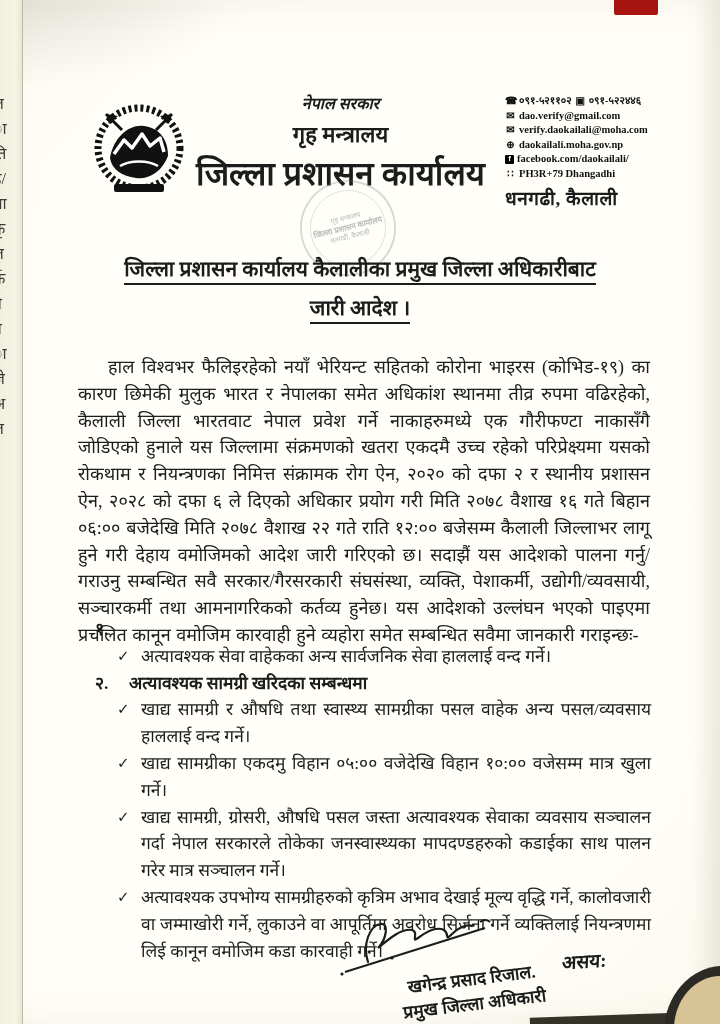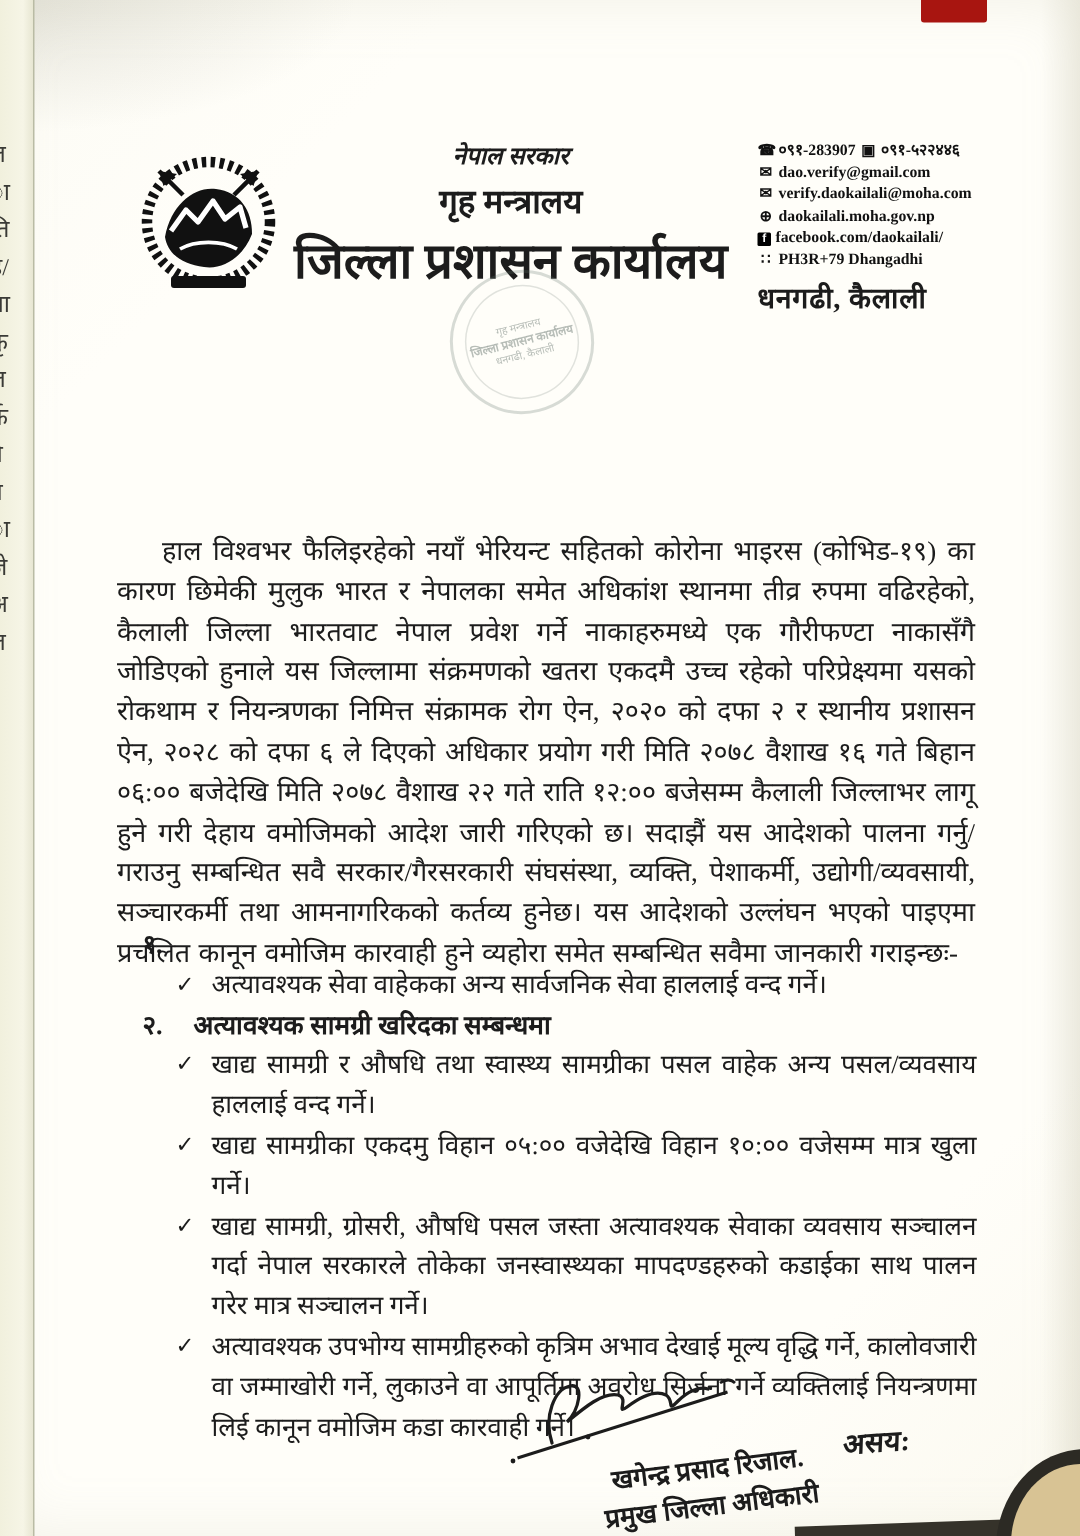--- a/index.html
+++ b/index.html
@@ -137,21 +137,21 @@
 
   <div class="hdr-center">
     <div class="hdr-gov">नेपाल सरकार</div>
     <div class="hdr-ministry">गृह मन्त्रालय</div>
     <div class="hdr-office">जिल्ला प्रशासन कार्यालय</div>
   </div>
 
   <div class="contact">
     <div class="c-line">
       <span class="c-ico">☎</span>
-      <span>०९१-283907</span>
+      <span>०९१-५२११०२</span>
       <span class="c-ico">▣</span>
       <span>०९१-५२२४४६</span>
     </div>
     <div class="c-line">
       <span class="c-ico">✉</span>
       <span>dao.verify@gmail.com</span>
     </div>
     <div class="c-line">
       <span class="c-ico">✉</span>
       <span>verify.daokailali@moha.com</span>
@@ -171,20 +171,24 @@
     <div class="place">धनगढी, कैलाली</div>
   </div>
 
   <div class="stamp">
     <div class="s-ring"></div>
     <div class="s1">गृह मन्त्रालय</div>
     <div class="s2">जिल्ला प्रशासन कार्यालय</div>
     <div class="s1">धनगढी, कैलाली</div>
   </div>
 
+  <div class="title-wrap">
+    <div><span class="title-line">जिल्ला प्रशासन कार्यालय कैलालीका प्रमुख जिल्ला अधिकारीबाट</span></div>
+    <div class="title-line2"><span class="title-line">जारी आदेश ।</span></div>
+  </div>
 
   <p class="body-par">हाल विश्वभर फैलिइरहेको नयाँ भेरियन्ट सहितको कोरोना भाइरस (कोभिड-१९) का कारण छिमेकी मुलुक भारत र नेपालका समेत अधिकांश स्थानमा तीव्र रुपमा वढिरहेको, कैलाली जिल्ला भारतवाट नेपाल प्रवेश गर्ने नाकाहरुमध्ये एक गौरीफण्टा नाकासँगै जोडिएको हुनाले यस जिल्लामा संक्रमणको खतरा एकदमै उच्च रहेको परिप्रेक्ष्यमा यसको रोकथाम र नियन्त्रणका निमित्त संक्रामक रोग ऐन, २०२० को दफा २ र स्थानीय प्रशासन ऐन, २०२८ को दफा ६ ले दिएको अधिकार प्रयोग गरी मिति २०७८ वैशाख १६ गते बिहान ०६:०० बजेदेखि मिति २०७८ वैशाख २२ गते राति १२:०० बजेसम्म कैलाली जिल्लाभर लागू हुने गरी देहाय वमोजिमको आदेश जारी गरिएको छ।  सदाझैं यस आदेशको पालना गर्नु/गराउनु सम्बन्धित सवै सरकार/गैरसरकारी संघसंस्था, व्यक्ति, पेशाकर्मी, उद्योगी/व्यवसायी, सञ्चारकर्मी तथा आमनागरिकको कर्तव्य हुनेछ।  यस आदेशको उल्लंघन भएको पाइएमा प्रचलित कानून वमोजिम कारवाही हुने व्यहोरा समेत सम्बन्धित सवैमा जानकारी गराइन्छः-</p>
 
   <div class="order-list">
 
     <div class="li-head">
       <span class="li-num">१.</span>
     </div>
     <div class="li-point">
       <span class="li-check">✓</span>

